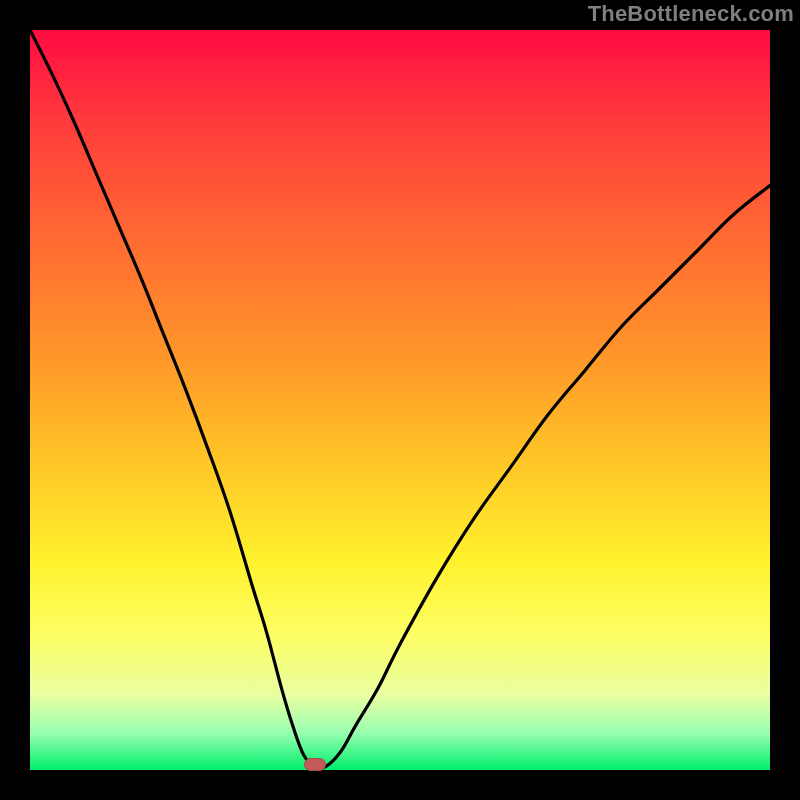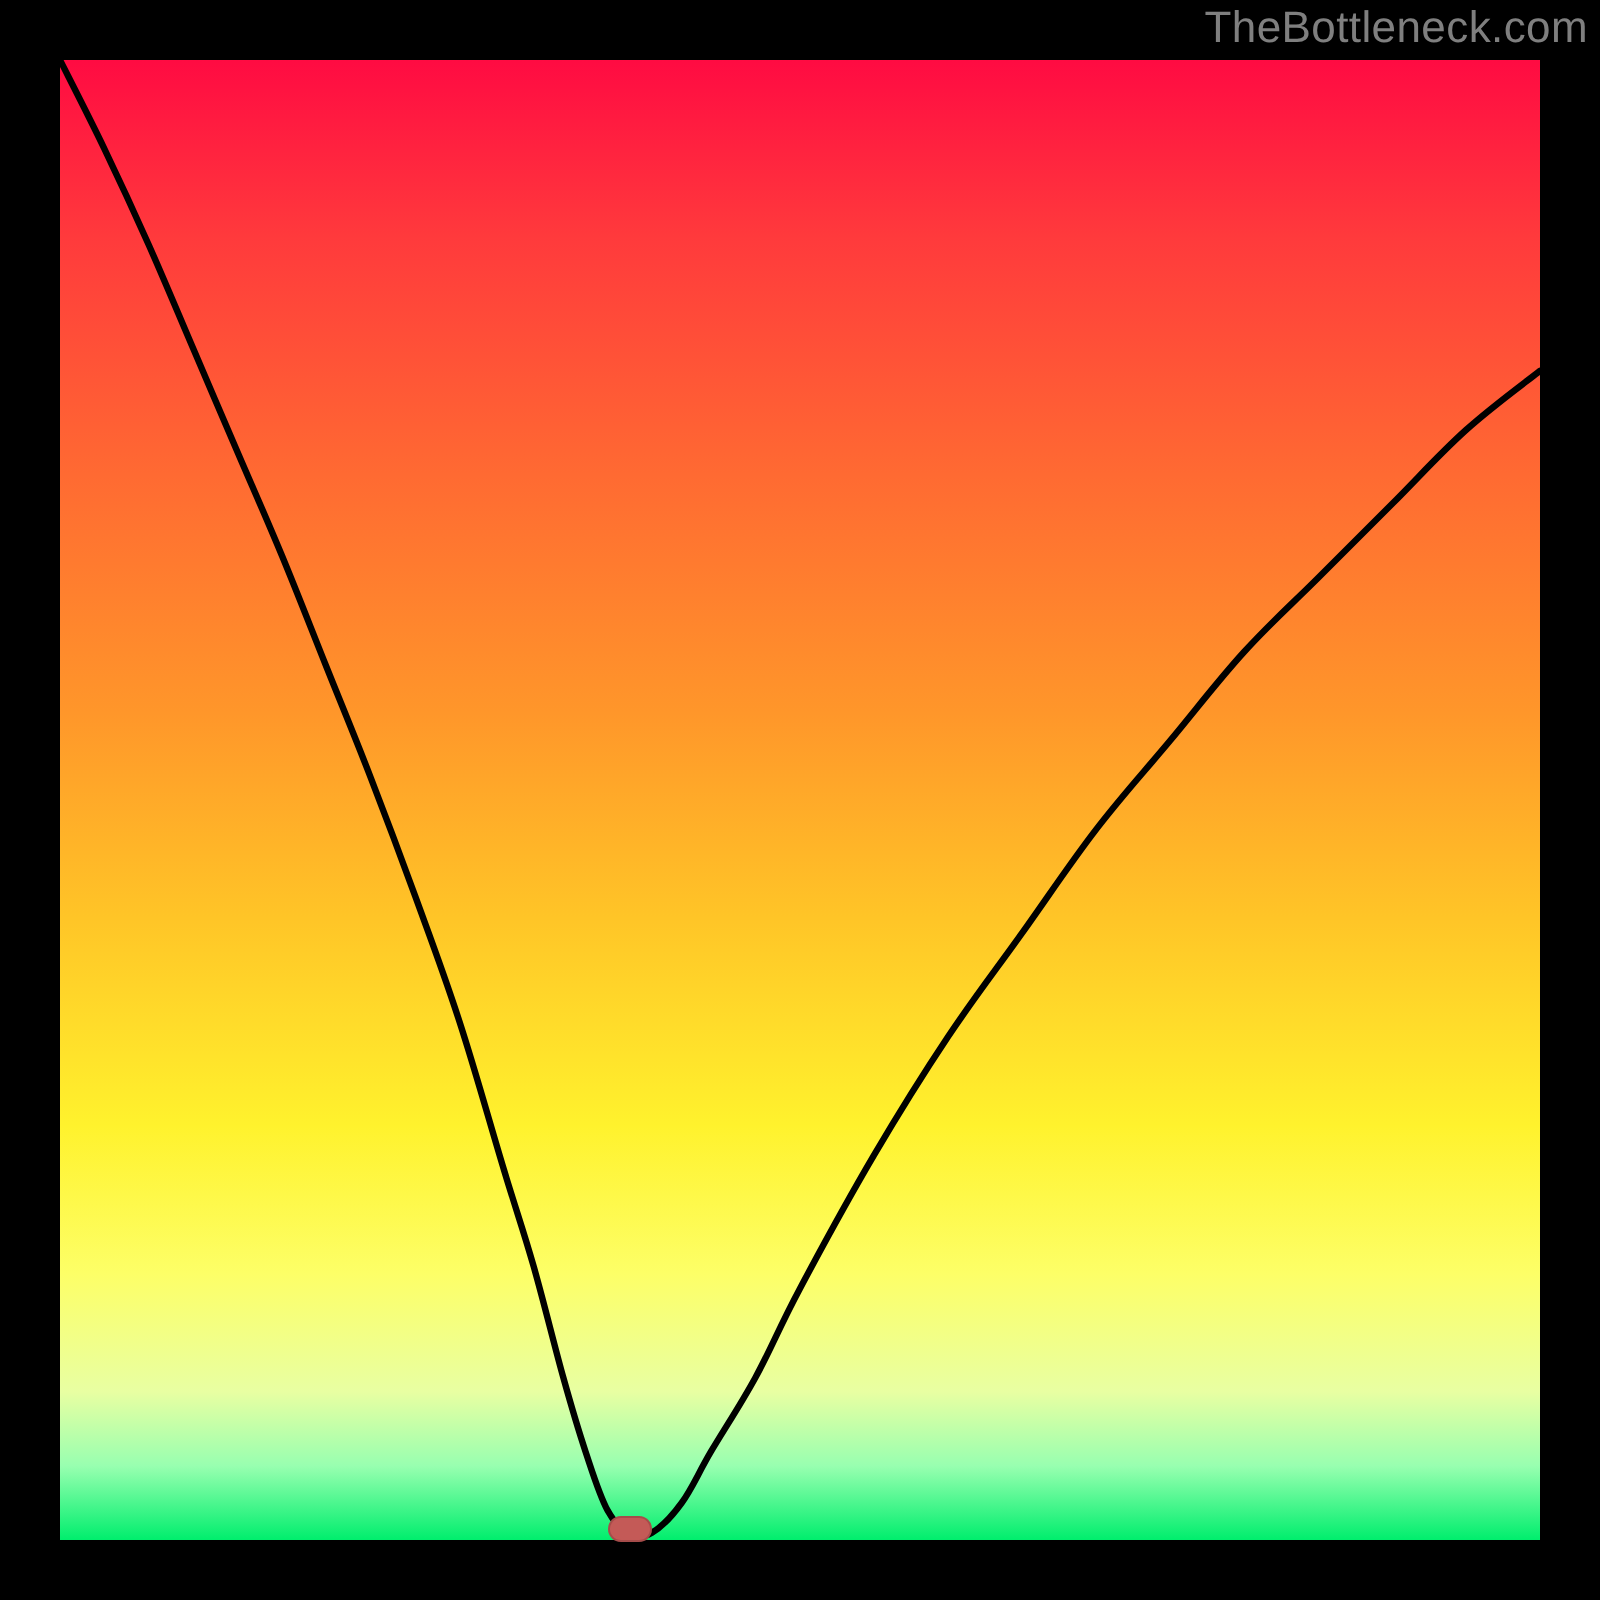--- a/index.html
+++ b/index.html
@@ -53,21 +53,21 @@
     background: #c45a57;
     box-shadow: 0 0 0 1px rgba(0,0,0,0.15) inset;
   }
   .watermark {
     position: absolute;
     top: 1px;
     right: 6px;
     color: #7f7f7f;
     font-size: 22px;
     letter-spacing: 0.2px;
-    font-weight: 400;
+    font-weight: 700;
   }
 </style>
 </head>
 <body>
 
 <div class="frame">
   <div class="watermark">TheBottleneck.com</div>
   <div class="plot">
     <svg class="curve-svg" viewBox="0 0 740 740" preserveAspectRatio="none">
       <path id="curve-path" fill="none" stroke="#000" stroke-width="3.2" stroke-linecap="round" stroke-linejoin="round" d="M 0.00 0.00 C 4.00 7.99, 14.21 27.75, 22.20 44.40 C 30.19 61.05, 36.41 74.52, 44.40 92.50 C 52.39 110.48, 58.61 125.65, 66.60 144.30 C 74.59 162.95, 80.81 177.45, 88.80 196.10 C 96.79 214.75, 103.01 228.59, 111.00 247.90 C 118.99 267.21, 125.21 283.42, 133.20 303.40 C 141.19 323.38, 147.41 338.25, 155.40 358.90 C 163.39 379.55, 169.61 396.12, 177.60 418.10 C 185.59 440.08, 191.81 456.36, 199.80 481.00 C 207.79 505.64, 215.34 533.02, 222.00 555.00 C 228.66 576.98, 231.47 584.45, 236.80 603.10 C 242.13 621.75, 246.94 641.95, 251.60 658.60 C 256.26 675.25, 258.70 683.61, 262.70 695.60 C 266.70 707.59, 269.80 717.87, 273.80 725.20 C 277.80 732.53, 280.90 734.30, 284.90 736.30 C 288.90 738.30, 291.34 738.96, 296.00 736.30 C 300.66 733.64, 305.47 728.83, 310.80 721.50 C 316.13 714.17, 318.94 706.92, 325.60 695.60 C 332.26 684.28, 339.81 673.25, 347.80 658.60 C 355.79 643.95, 359.34 634.18, 370.00 614.20 C 380.66 594.22, 393.68 570.24, 407.00 547.60 C 420.32 524.96, 430.68 508.38, 444.00 488.40 C 457.32 468.42, 467.68 455.25, 481.00 436.60 C 494.32 417.95, 504.68 402.12, 518.00 384.80 C 531.32 367.48, 541.68 356.38, 555.00 340.40 C 568.32 324.42, 578.68 310.65, 592.00 296.00 C 605.32 281.35, 615.68 272.32, 629.00 259.00 C 642.32 245.68, 652.68 235.32, 666.00 222.00 C 679.32 208.68, 689.68 196.99, 703.00 185.00 C 716.32 173.01, 733.34 160.73, 740.00 155.40"></path>

